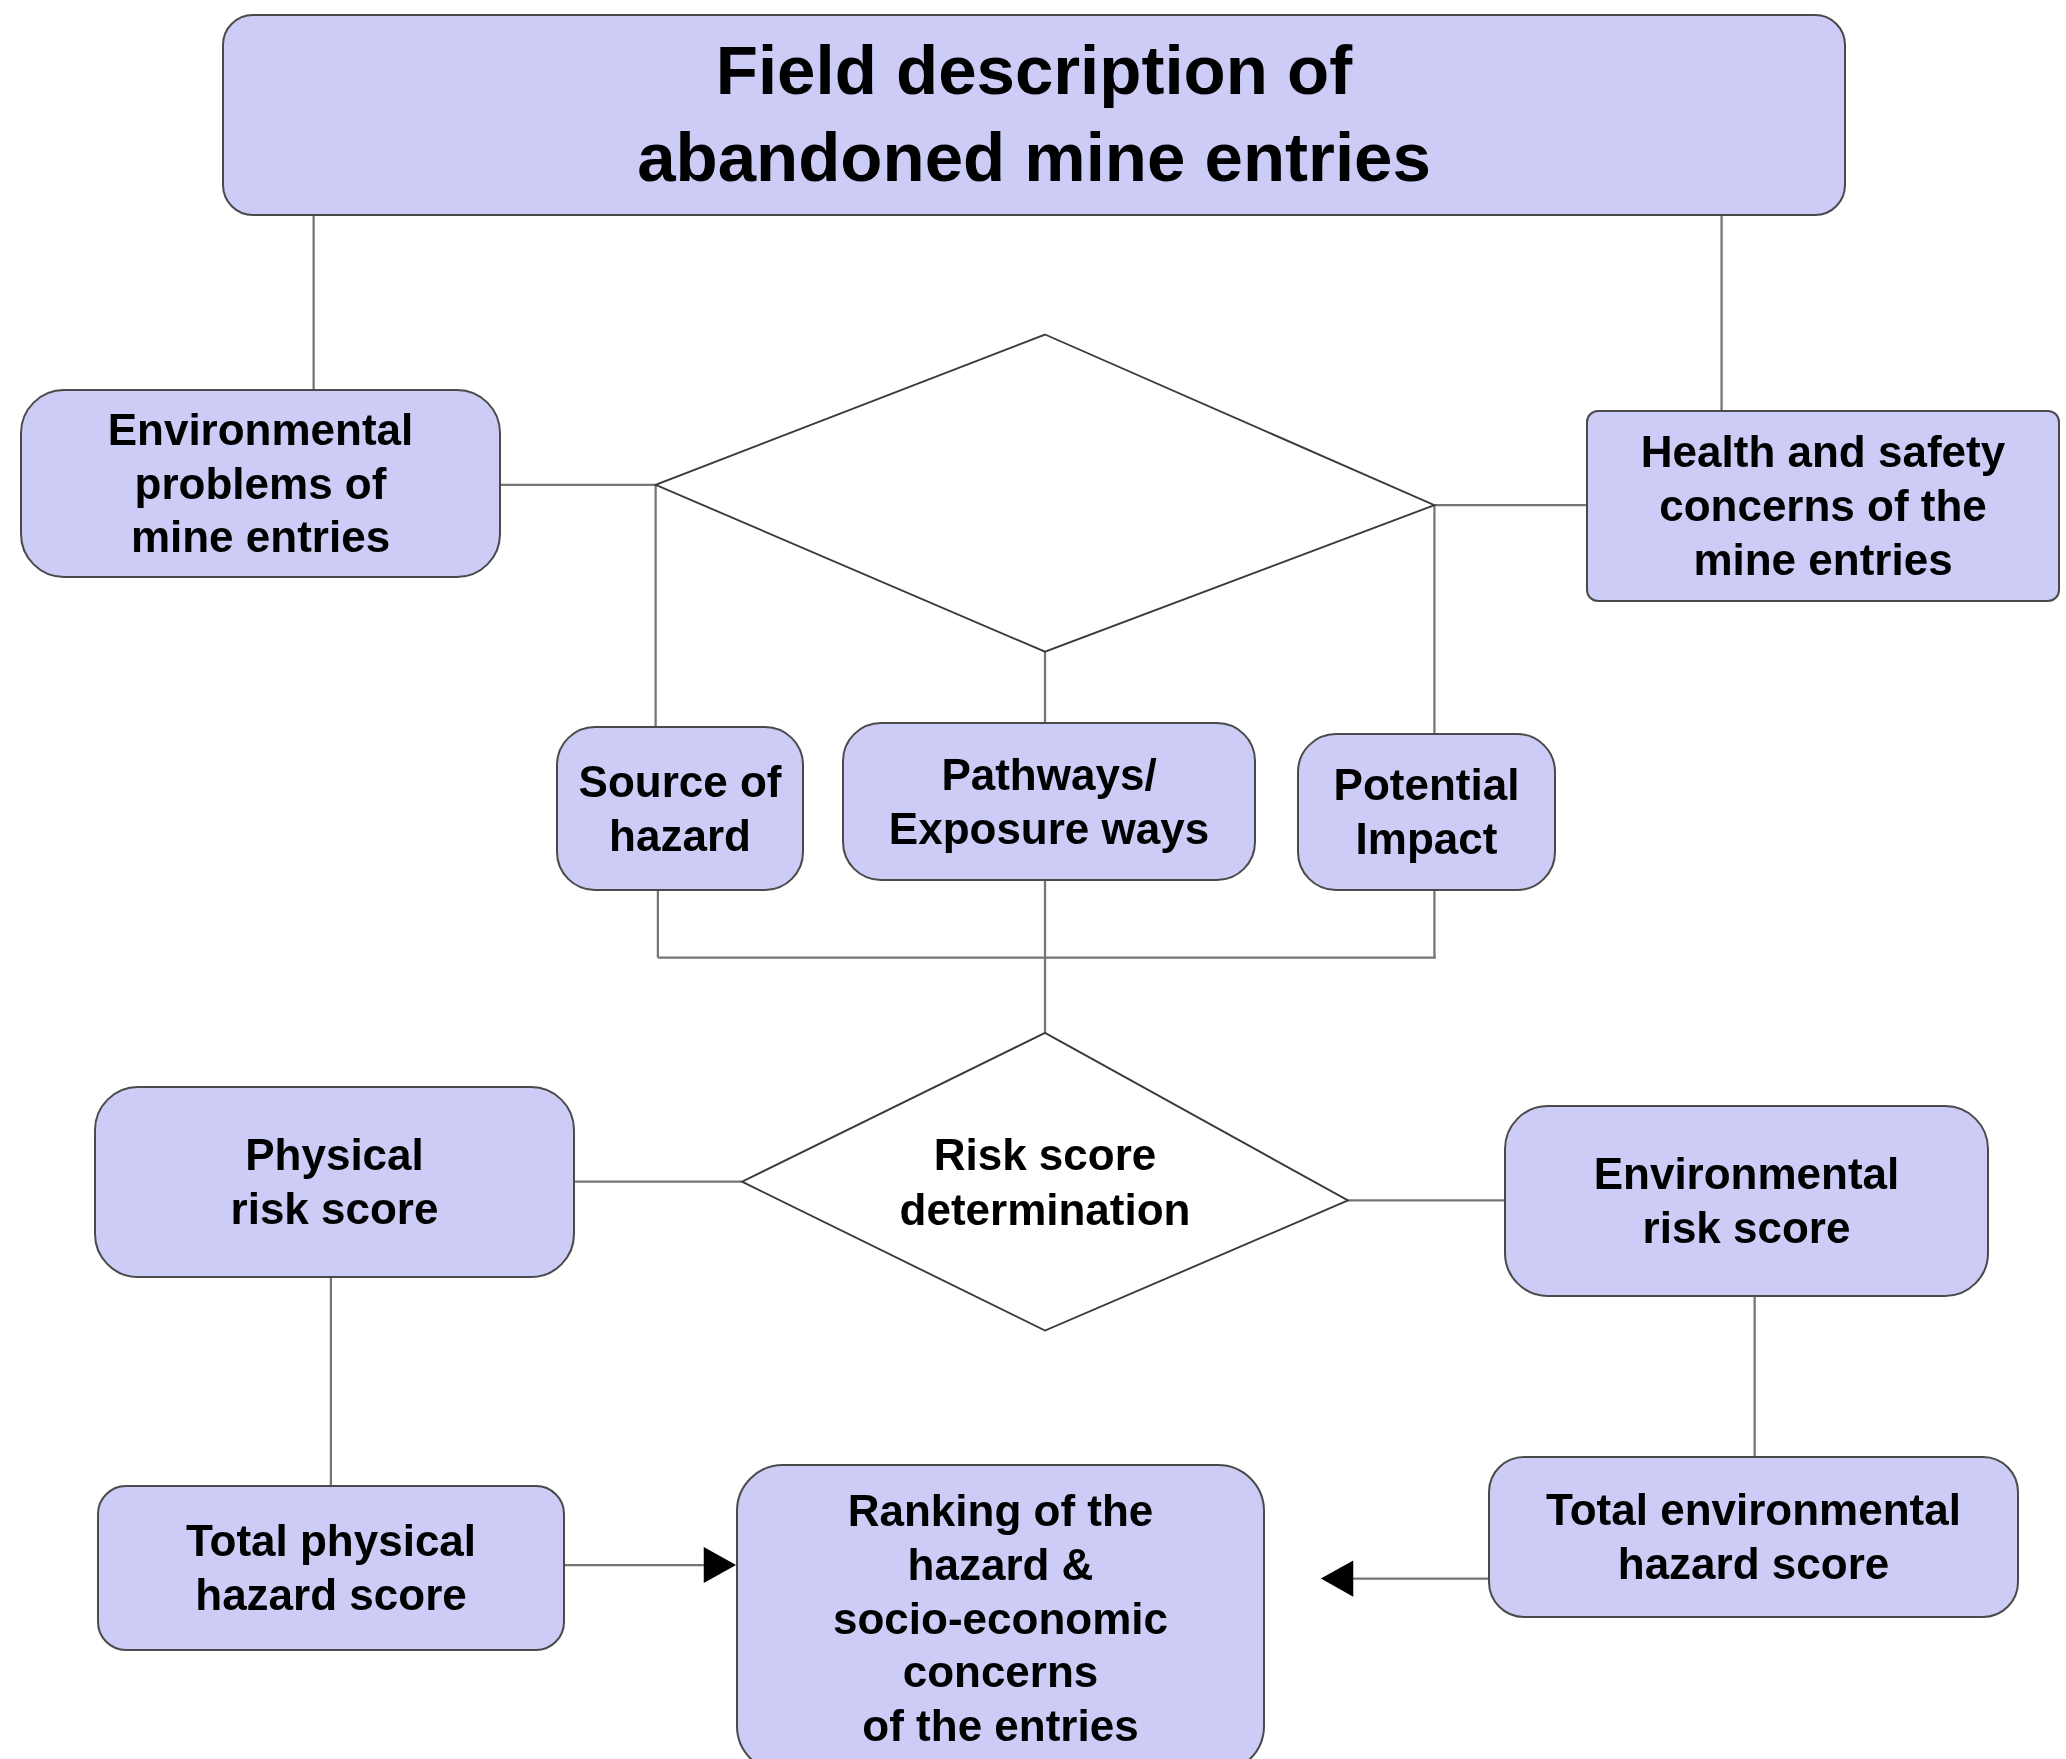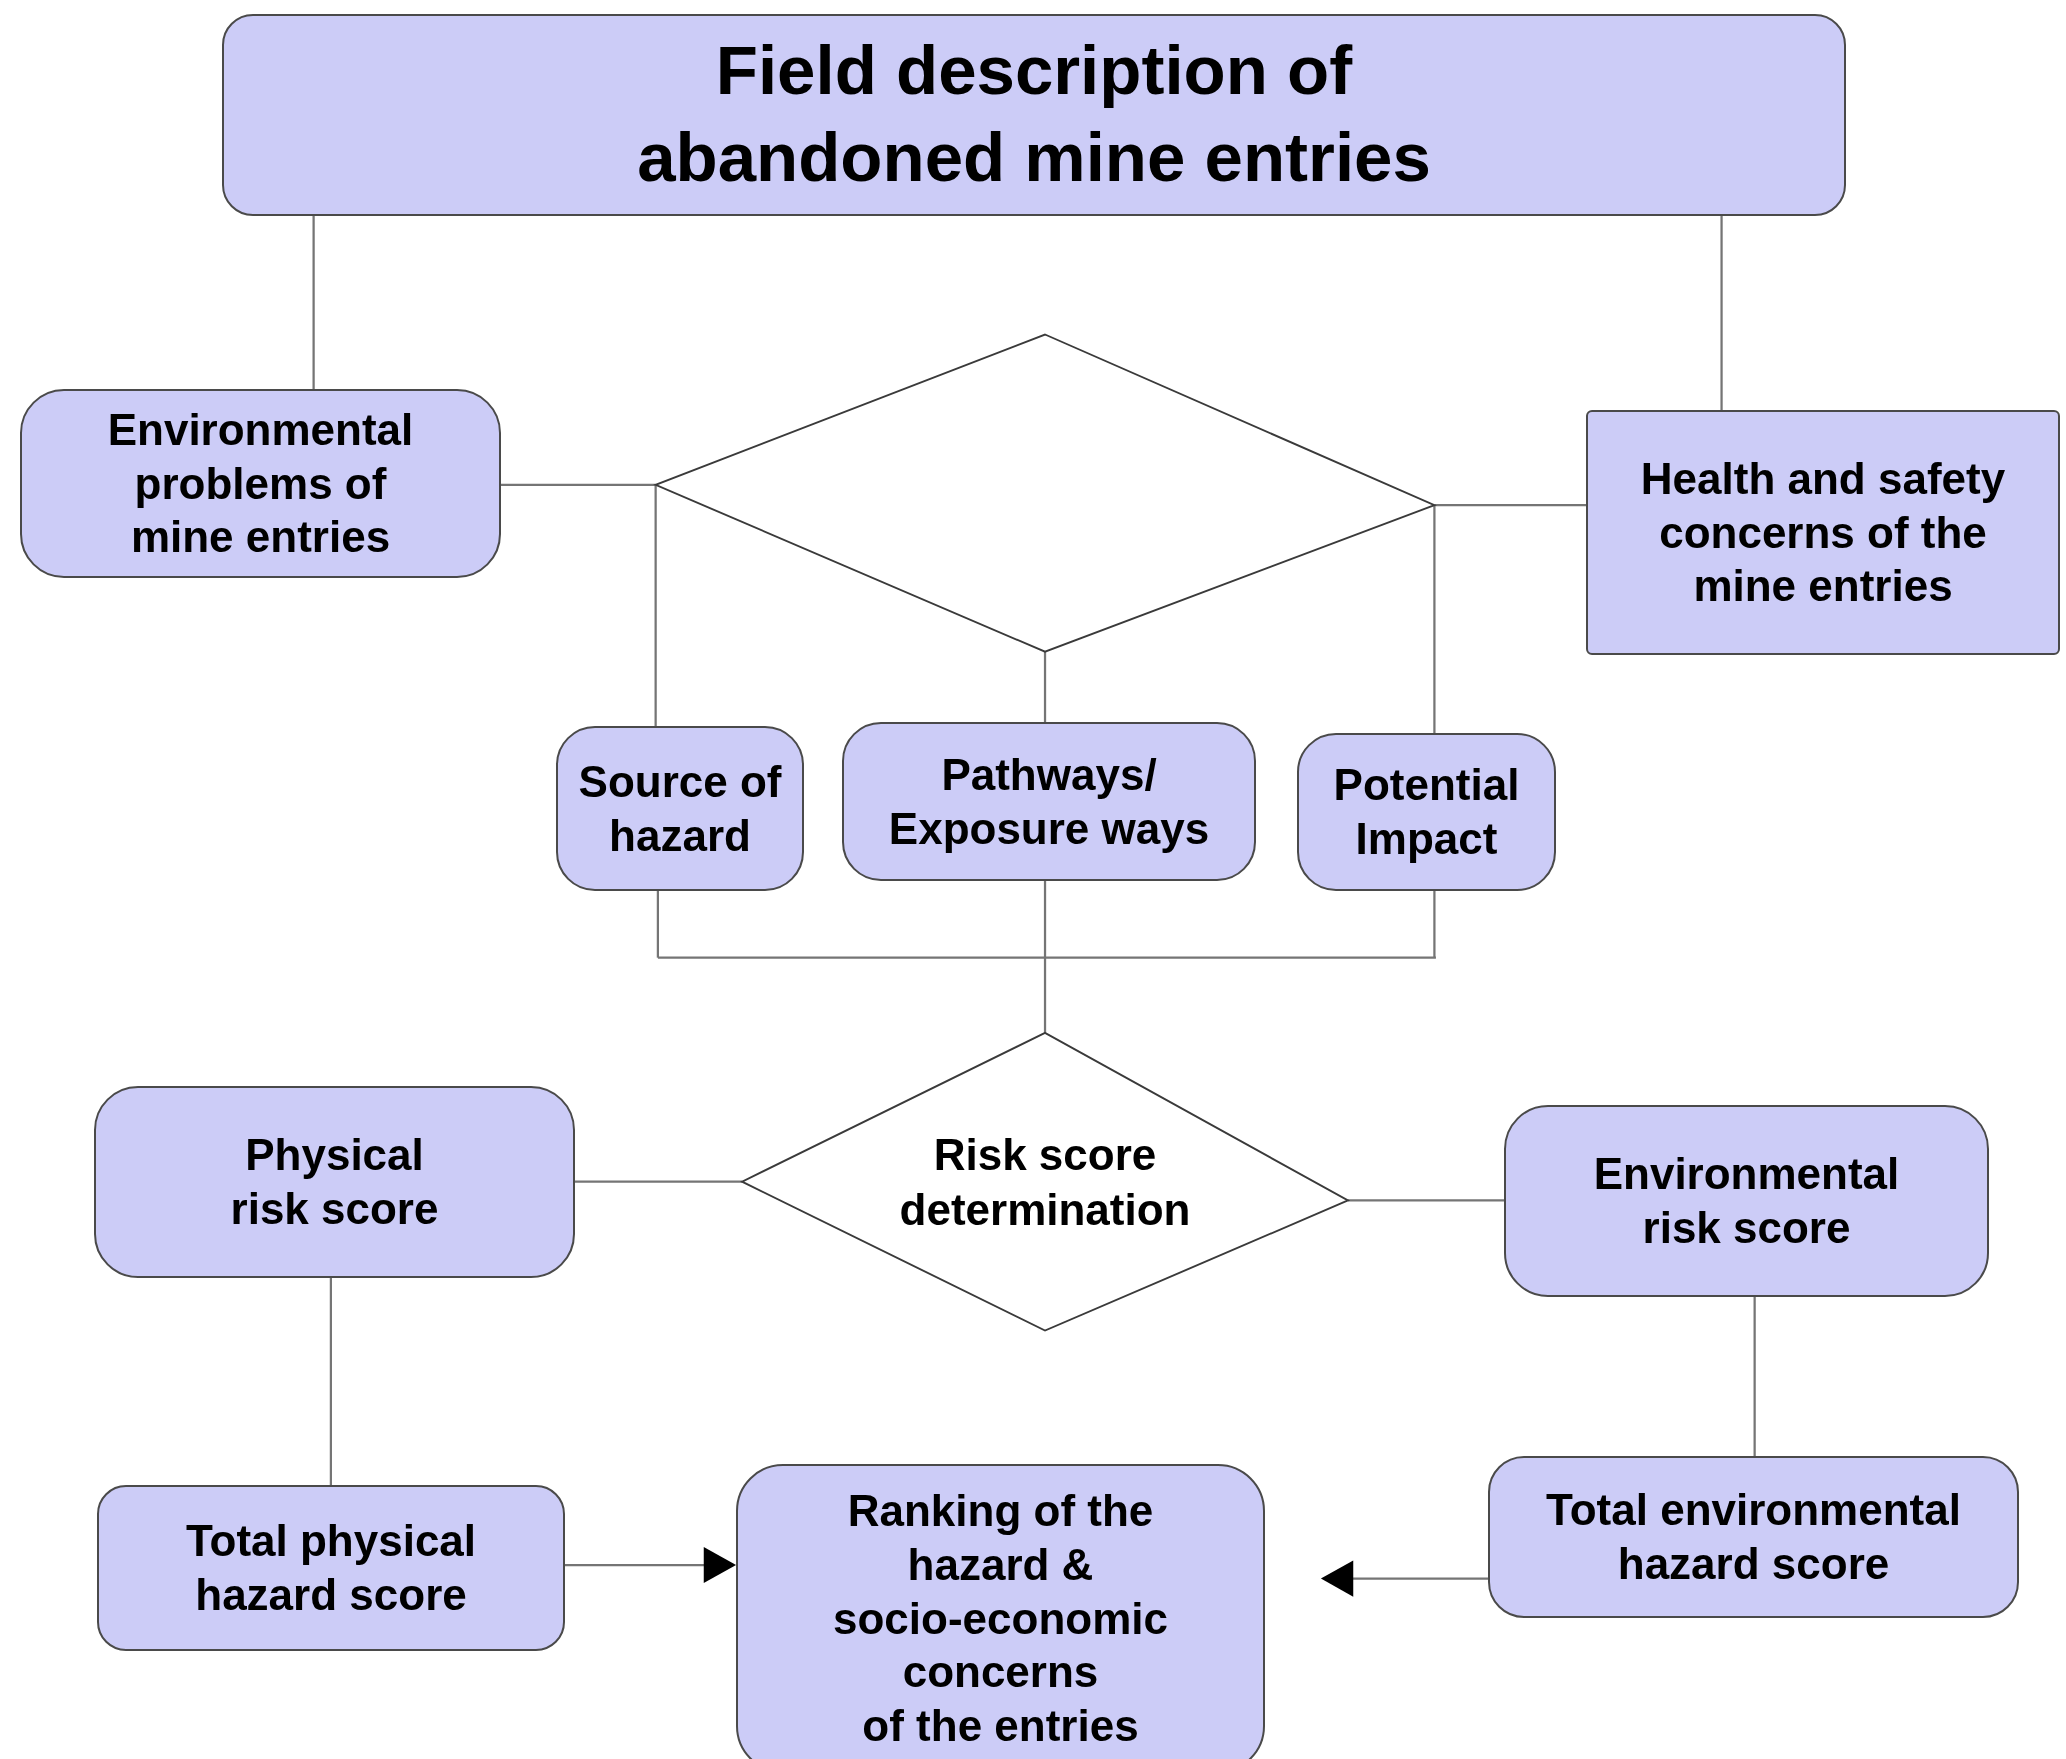--- a/index.html
+++ b/index.html
@@ -46,21 +46,21 @@
     line-height:1.25;
     z-index:2;
     pointer-events:none;
   }
   .fs-title{font-size:69px;line-height:1.25;}
   .fs-node{font-size:44px;}
 
   
   #node-field-description{left:222px;top:13.5px;width:1624px;height:202px;border-radius:31px;}
   #node-env-problems{left:20px;top:389px;width:481px;height:189px;border-radius:44px;}
-  #node-health-safety{left:1586px;top:410px;width:474px;height:245px;border-radius:6px;}
+  #node-health-safety{left:1586px;top:410px;width:474px;height:192px;border-radius:12px;}
   #node-source-hazard{left:556px;top:726px;width:248px;height:165px;border-radius:39px;}
   #node-pathways{left:842px;top:722px;width:414px;height:159px;border-radius:39px;}
   #node-potential-impact{left:1297px;top:733px;width:259px;height:158px;border-radius:39px;}
   #node-physical-risk{left:94px;top:1086px;width:481px;height:192px;border-radius:44px;text-align:center;}
   #node-env-risk{left:1504px;top:1105px;width:485px;height:192px;border-radius:44px;}
   #node-total-physical{left:97px;top:1485px;width:468px;height:166px;border-radius:29px;}
   #node-ranking{left:736px;top:1420px;width:529px;height:309px;border-radius:47px;margin-top:44px;}
   #node-total-env{left:1488px;top:1456px;width:531px;height:162px;border-radius:36px;}
 
   #label-scoring{left:782px;top:391px;width:526px;height:205px;}

